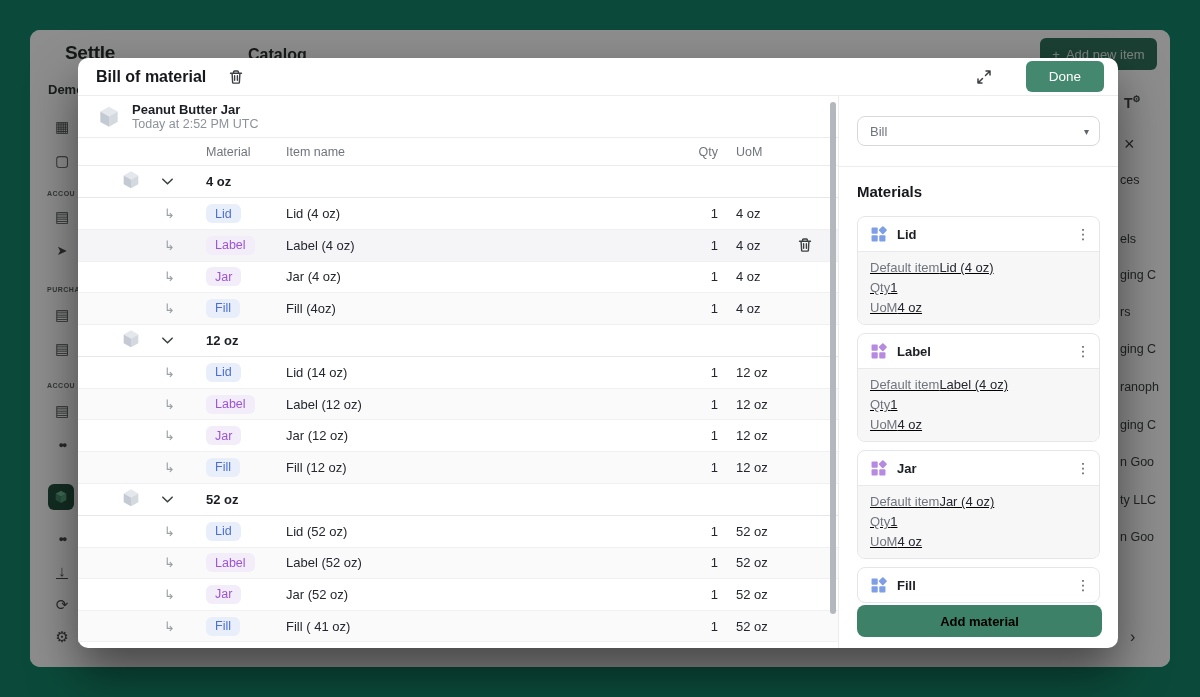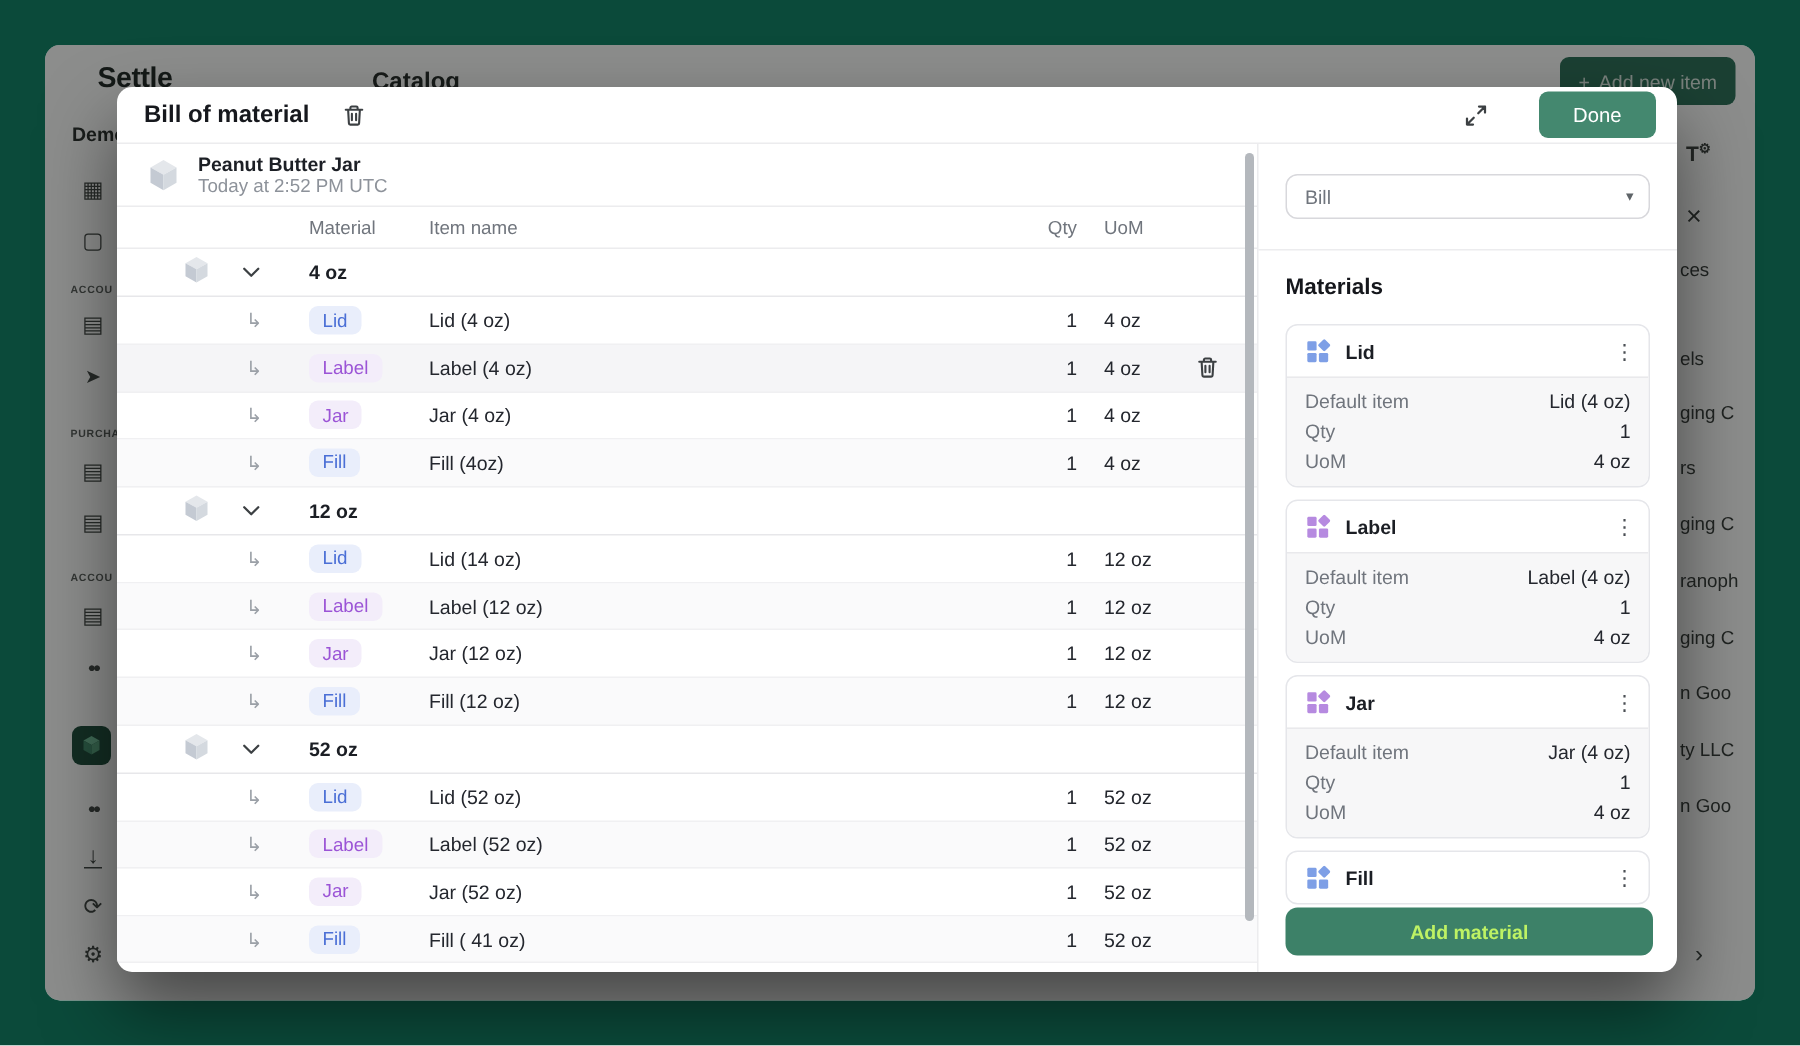--- a/index.html
+++ b/index.html
@@ -67,24 +67,24 @@
   .type-sel .caret { margin-left:auto; color:#5f6468; font-size:10px; }
   .p-div { border-bottom:1px solid #ececee; margin-top:20px; }
   .p-body { padding:16px 18px 0 18px; }
   .p-heading { font-size:15px; font-weight:700; color:#15171c; }
   .cards { margin-top:16px; display:flex; flex-direction:column; gap:8px; }
   .mcard { border:1px solid #e5e6ea; border-radius:8px; background:#fff; overflow:hidden; }
   .mc-head { height:34px; display:flex; align-items:center; padding:0 10px 0 12px; }
   .mc-name { font-size:13px; font-weight:700; color:#1b1e24; margin-left:10px; }
   .kebab { margin-left:auto; font-size:14px; color:#4a4e54; cursor:pointer; background:none; border:none; letter-spacing:-1px; }
   .mc-body { border-top:1px solid #e9e9ec; background:#f7f7f8; padding:6px 12px; }
-  .mc-row { display:flex; justify-content:space-between; line-height:20px; font-size:13px; }
+  .mc-row { display:flex; line-height:20px; font-size:13px;text-decoration:underline; }
   .mc-label { color:#70757d; }
   .mc-val { color:#24272e; }
-  .add-mat { position:absolute; left:18px; right:16px; bottom:11px; height:32px; background:#3d8168; color:#bef264;
+  .add-mat { position:absolute; left:18px; right:16px; bottom:11px; height:32px; background:#3d8168; color:#000000;
              border:none; border-radius:8px; font-size:13px; font-weight:700; cursor:pointer; z-index:3; font-family:inherit; }
 </style>
 </head>
 <body>
 
 <svg width="0" height="0" style="position:absolute">
   <defs>
     <g id="cube">
         <path d="M12 2.5 20 7l-8 4.5L4 7z" fill="#e4e7eb"></path>
         <path d="M4 7l8 4.5V21l-8-4.5z" fill="#c4cad3"></path>

